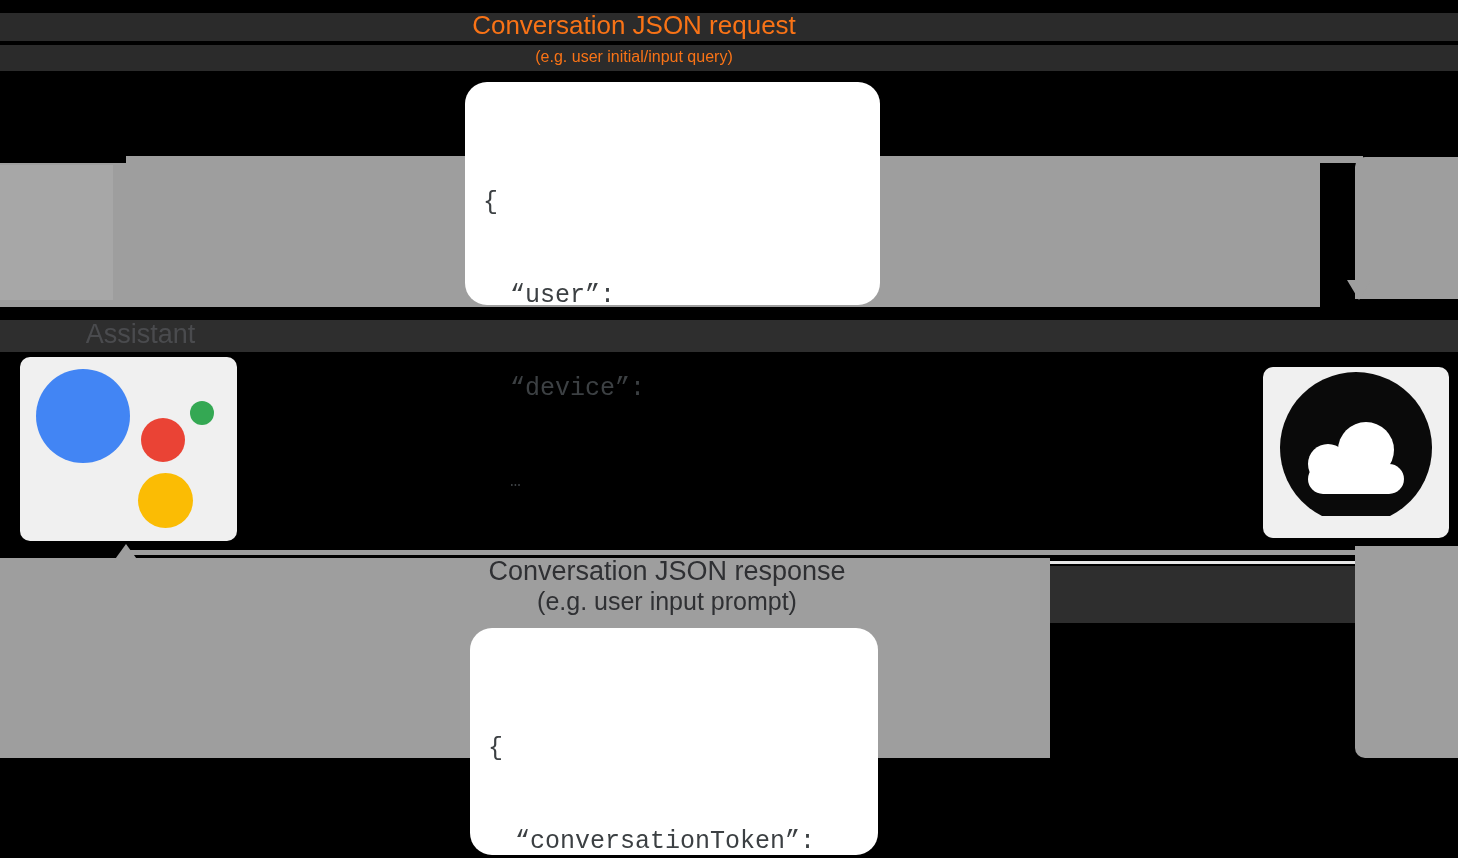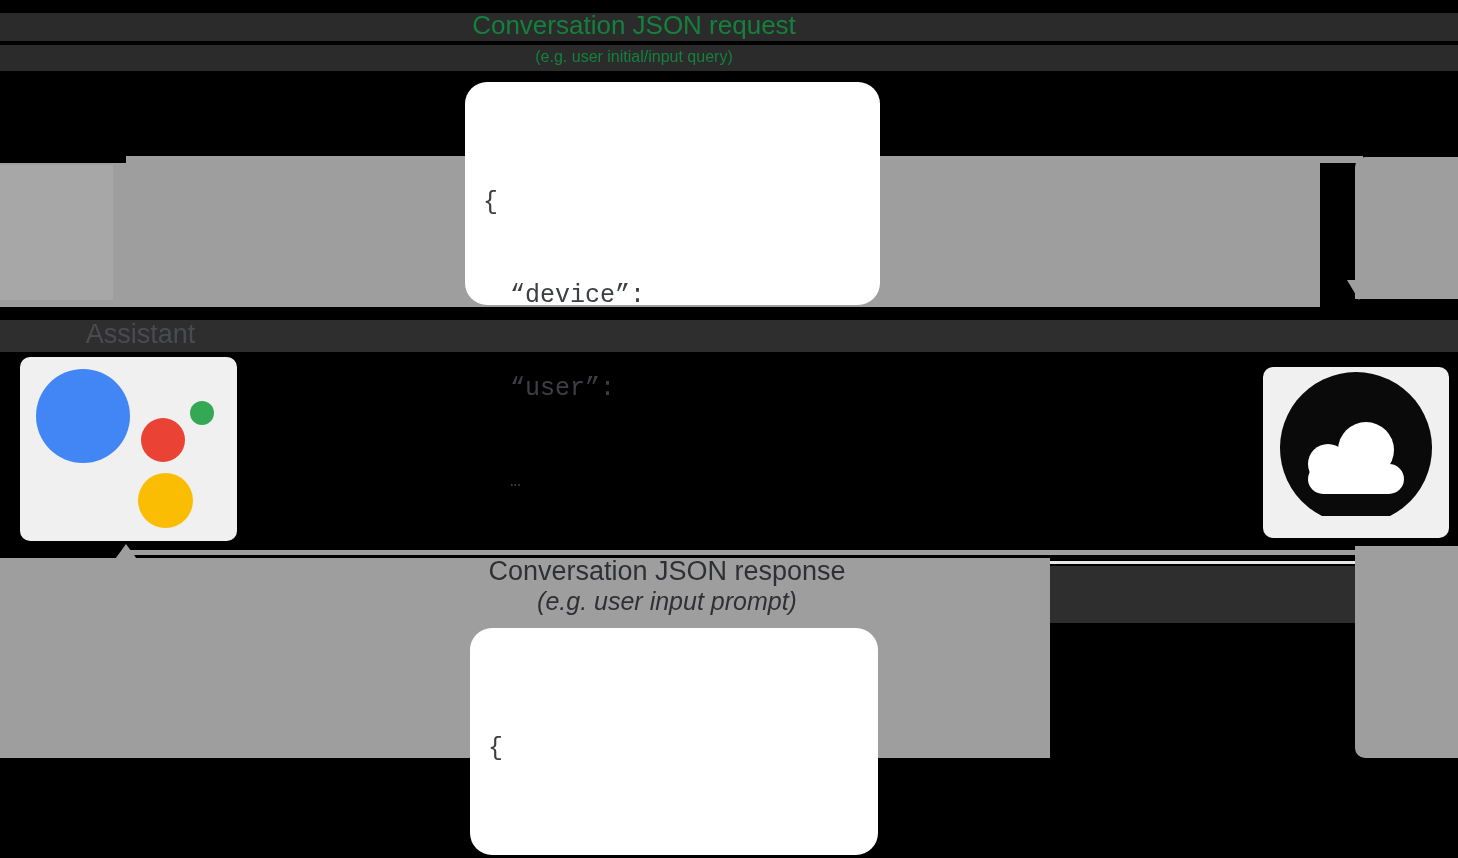--- a/index.html
+++ b/index.html
@@ -6,27 +6,27 @@
   #stage{
     position:relative;width:1458px;height:858px;overflow:hidden;
     background:#000;
     font-family:"Liberation Sans", sans-serif;
   }
   .abs{position:absolute;}
   
   .streak{background:#2b2b2b;}
   
   .flow-label{
-    text-align:center;color:#15803d;line-height:32px;
+    text-align:center;color:#f97316;line-height:32px;
   }
   .flow-label .l1{font-size:26px;}
   .flow-label .l2{font-size:16px;}
   .flow-label-bottom{color:#2f3033;line-height:30px;}
   .flow-label-bottom .l1{font-size:27px;}
-  .flow-label-bottom .l2{font-size:25px;font-style:italic;}
+  .flow-label-bottom .l2{font-size:25px;}
   
   .band{background:var(--arrow-gray);}
   .band-tint{background:#a7a7a7;}
   .thin-line{background:var(--arrow-gray);}
   .white-line{background:#e6e6e6;}
   .col-top{background:var(--arrow-gray);border-radius:10px 0 0 0;}
   .col-bottom{background:var(--arrow-gray);border-radius:0 0 0 10px;}
   .arrowhead-down{
     width:0;height:0;
     border-left:12px solid transparent;border-right:12px solid transparent;
@@ -75,39 +75,40 @@
   <div class="abs col-top" style="left:1355px;top:157px;width:103px;height:142px;"></div>
   <div class="abs arrowhead-down" style="left:1347px;top:280px;"></div>
 
   <div class="abs flow-label" style="left:234px;top:9px;width:800px;">
     <div class="l1">Conversation JSON request</div>
     <div class="l2">(e.g. user initial/input query)</div>
   </div>
 
   <div class="abs code-box" style="left:465px;top:82px;width:415px;height:223px;">
     <div>{</div>
+    <div class="indent">“user”:</div>
     <div class="indent">“device”:</div>
-    <div class="indent">“user”:</div>
     <div class="indent ellipsis">…</div>
     <div>}</div>
   </div>
 
   <div class="abs col-bottom" style="left:1355px;top:546px;width:103px;height:212px;"></div>
   <div class="abs thin-line" style="left:126px;top:550px;width:1234px;height:5px;"></div>
   <div class="abs white-line" style="left:126px;top:561px;width:1229px;height:3px;"></div>
   <div class="abs band" style="left:0;top:558px;width:1050px;height:200px;"></div>
   <div class="abs arrowhead-up" style="left:113px;top:544px;"></div>
 
   <div class="abs flow-label flow-label-bottom" style="left:267px;top:556px;width:800px;">
     <div class="l1">Conversation JSON response</div>
     <div class="l2">(e.g. user input prompt)</div>
   </div>
 
   <div class="abs code-box" style="left:470px;top:628px;width:408px;height:227px;">
     <div>{</div>
+    <div class="indent">“conversationToken”:</div>
     
     
     
   </div>
 
   <div class="abs endpoint-label" style="left:32px;top:318px;width:217px;">Assistant</div>
   <div class="abs card" style="left:20px;top:357px;width:217px;height:184px;">
     <div style="position:absolute;inset:0;">
       <div class="circle c-blue" style="left:16px;top:12px;width:94px;height:94px;"></div>
       <div class="circle c-red" style="left:121px;top:61px;width:44px;height:44px;"></div>

